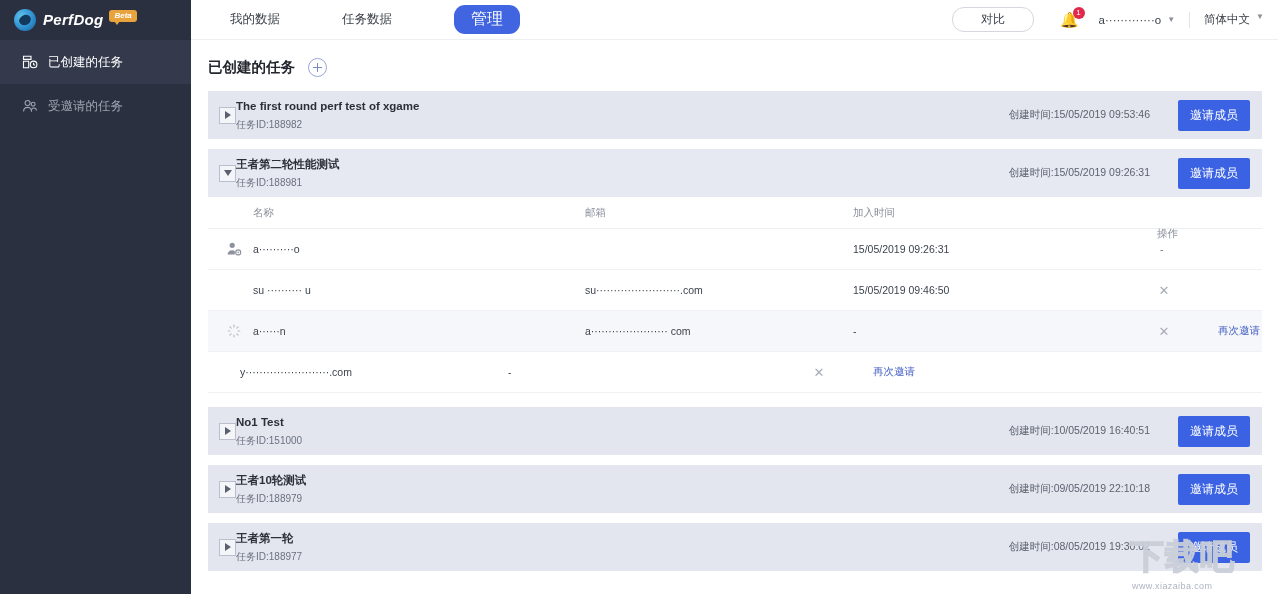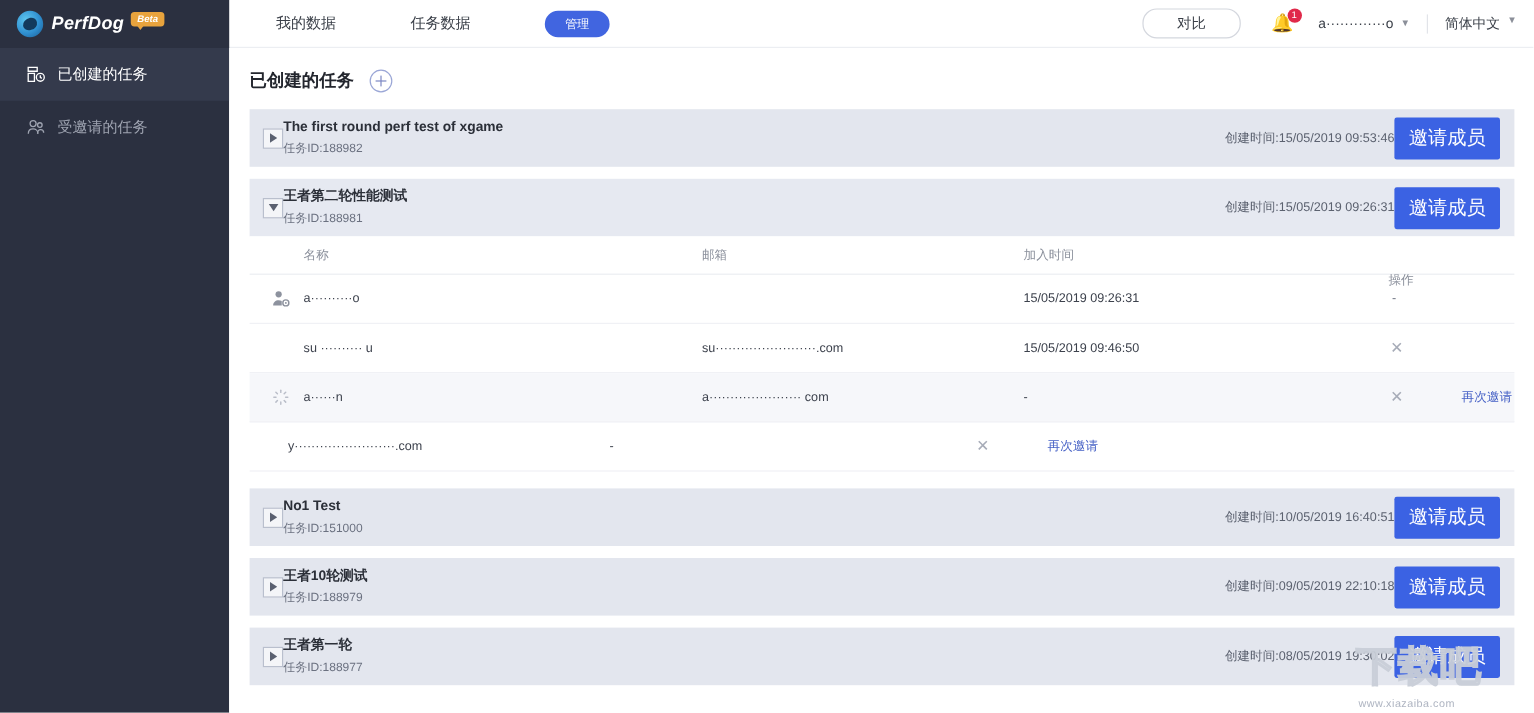--- a/index.html
+++ b/index.html
@@ -48,21 +48,21 @@
     border-top: 4px solid #e8a33d;
   }
 
   .nav { display: flex; align-items: center; margin-left: 39px; }
   .nav-item {
     font-size: 12.5px; color: #3b4049; margin-right: 62px; cursor: pointer;
     white-space: nowrap;
   }
   .nav-item.pill {
     background: #4165e0; color: #ffffff; border-radius: 11px;
-    padding: 4px 17px; font-size: 10px; margin-right: 0;
+    padding: 4px 17px; font-size: 16px; margin-right: 0;
   }
 
   .top-right {
     margin-left: auto; display: flex; align-items: center; padding-right: 14px;
   }
   .compare-btn {
     border: 1px solid #d4d7de; border-radius: 12px; font-size: 12px;
     color: #3b4049; padding: 3px 28px; cursor: pointer; background: #fff;
   }
   .bell-wrap { position: relative; margin-left: 26px; cursor: pointer; }
@@ -134,23 +134,23 @@
     border-left: 6px solid #5a6070;
   }
   .toggle.down span {
     border-left: 4px solid transparent; border-right: 4px solid transparent;
     border-top: 6px solid #5a6070; border-bottom: 0;
   }
   .task-info { }
   .task-name { font-size: 11.5px; font-weight: bold; color: #2b2f38; line-height: 15px; }
   .task-id { font-size: 10px; color: #6b7180; line-height: 15px; margin-top: 3px; }
   .task-right { margin-left: auto; display: flex; align-items: center; }
-  .task-time { font-size: 10.5px; color: #5c6270; margin-right: 0; white-space: nowrap; text-align: center; }
+  .task-time { font-size: 10.5px; color: #5c6270; margin-right: 28px; white-space: nowrap; text-align: center; }
   .invite-btn {
-    background: #3b62e3; color: #ffffff; font-size: 16px; border: none;
+    background: #3b62e3; color: #ffffff; font-size: 12px; border: none;
     padding: 7px 12px; border-radius: 2px; cursor: pointer; white-space: nowrap;
     font-family: Liberation Serif, serif;
   }
 
   
   .member-table { background: #ffffff; }
   .mt-head {
     display: flex; align-items: center; height: 32px;
     font-size: 10.5px; color: #8a8f9b; border-bottom: 1px solid #eceef2;
   }

